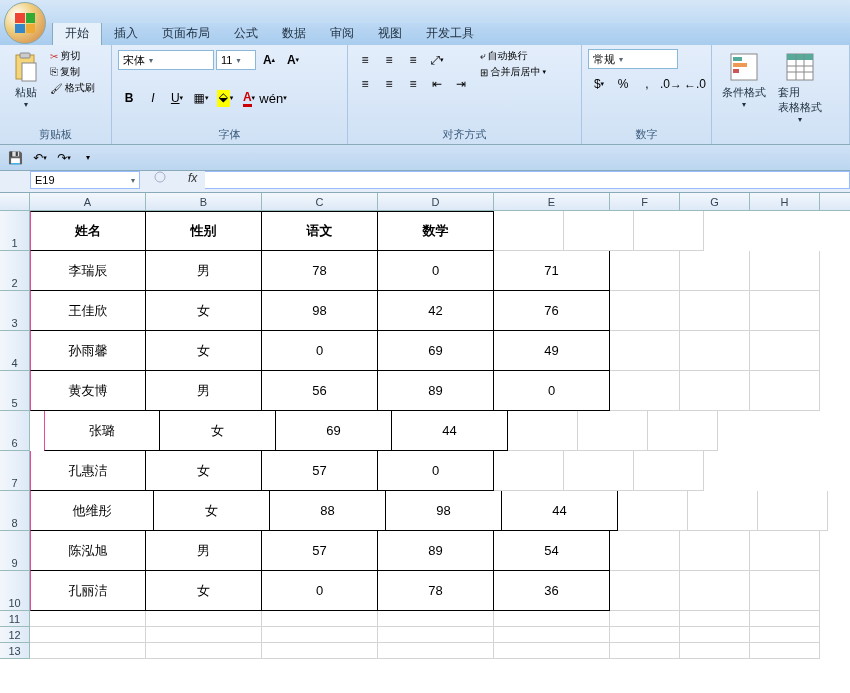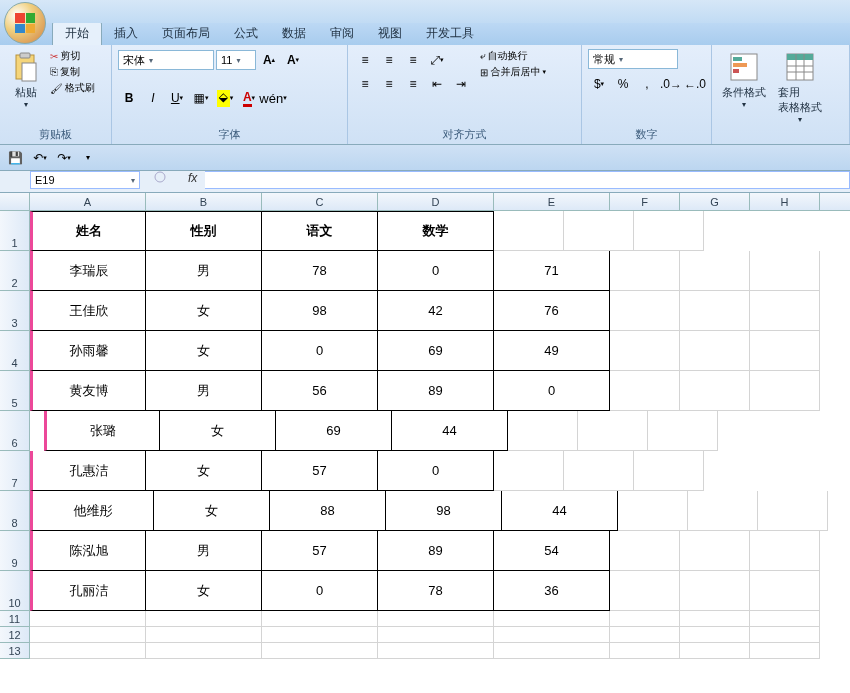--- a/index.html
+++ b/index.html
@@ -50,21 +50,21 @@
 .colhead { border-right:1px solid #9bb; display:flex; align-items:center; justify-content:center; cursor:pointer;}
 .rows { display:flex; }
 .rowheads { width:30px; }
 .rowhead { height:40px; border-bottom:1px solid #9bb; border-right:1px solid #9bb; background: linear-gradient(to right,#f3f7fc,#dde9f7); display:flex; align-items:flex-end; justify-content:center; font-size:11px; color:#345; padding-bottom:1px; cursor:pointer;}
 .rowhead.thin { height:16px; }
 .cells { position:relative; }
 .cell-row { display:flex; }
 .cell { height:40px; border-right:1px solid #d4d4d4; border-bottom:1px solid #d4d4d4; font-size:13px; display:flex; align-items:center; justify-content:center; }
 .cell.thin { height:16px; }
 .tbl .cell { border-right:1px solid #000; border-bottom:1px solid #000; }
-.tbl .cell.first-col { border-left:3px solid #ec4899; }
+.tbl .cell.first-col { border-left:1px solid #ec4899; }
 .tbl-header .cell { font-weight:bold; border-top:1px solid #000;}
 
 
 svg { display:block; }
 </style>
 </head>
 <body>
 
 <div class="titlebar">
   <div class="office-btn">

